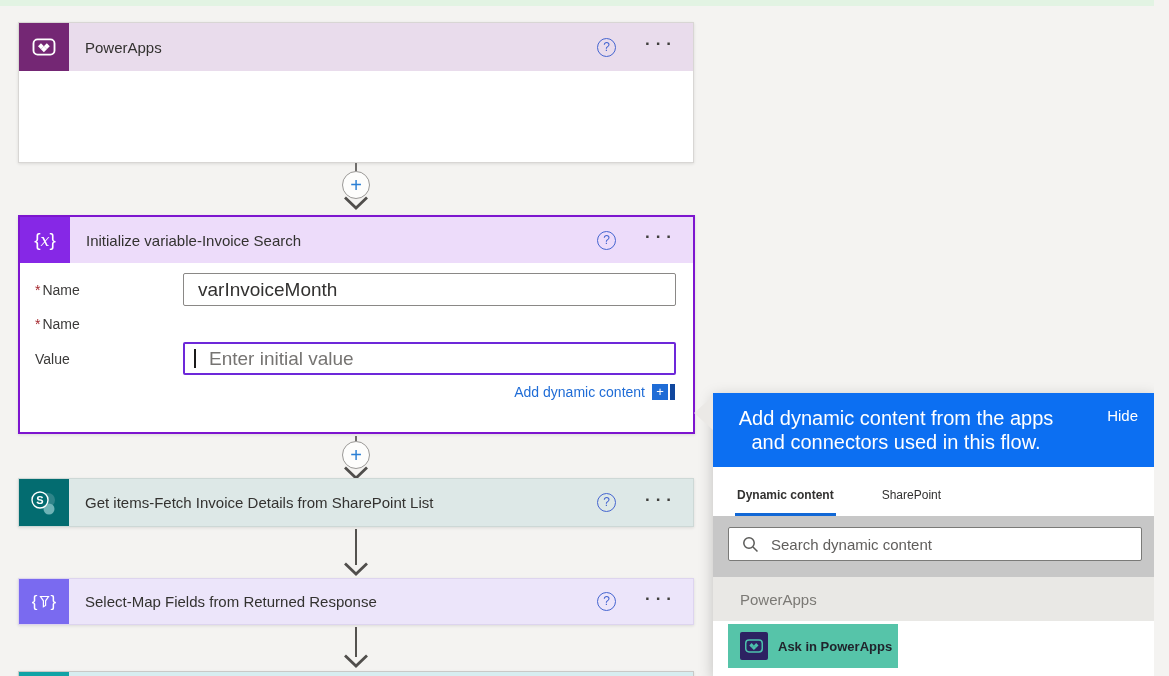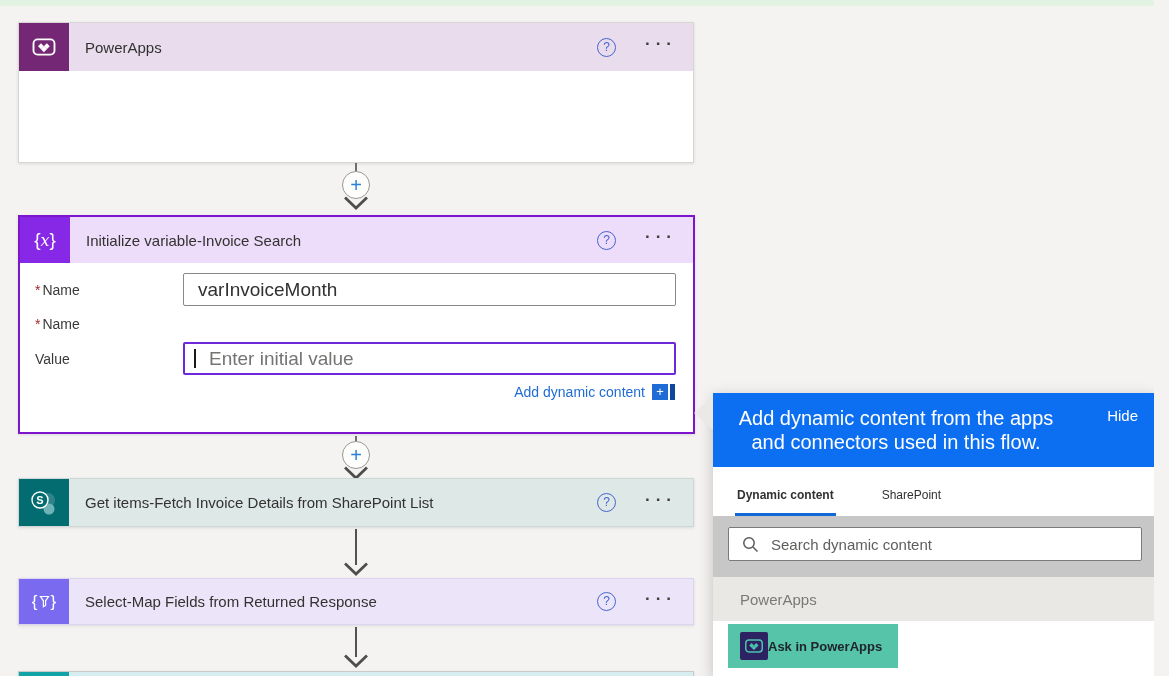--- a/index.html
+++ b/index.html
@@ -89,21 +89,21 @@
   .tab-bar { height:49px; background:#fff; display:flex; align-items:flex-end; padding-left:22px; gap:44px; }
   .tab { font-size:12px; color:#323130; padding:0 2px 11px 2px; cursor:pointer; border-bottom:3px solid transparent; }
   .tab.active { font-weight:bold; border-bottom-color:#1168d6; }
   .search-band { height:61px; background:#c7c7c7; padding:11px 13px 0 15px; }
   .search-box { display:flex; align-items:center; height:34px; background:#fff; border:1px solid #7a7a78; border-radius:2px; padding:0 10px 0 13px; }
   .search-box input { border:none; outline:none; flex:1; font-family:"Liberation Sans", sans-serif; font-size:15px; color:#0f766e; margin-left:12px; }
   .search-box input::placeholder { color:#605e5c; }
   .group-row { height:44px; background:#e9e8e5; display:flex; align-items:center; padding-left:27px;
     font-size:15px; color:#7b7975; }
   .panel-body { background:#fff; padding:3px 0 0 15px; }
-  .token { width:170px; height:44px; background:#56c4a9; display:flex; align-items:center; padding-left:12px; cursor:pointer; }
+  .token { width:170px; height:44px; background:#56c4a9; display:flex; align-items:center; padding-left:12px; gap:10px; cursor:pointer; }
   .token-icon { width:28px; height:28px; background:#2d2262; border-radius:2px; display:flex; align-items:center; justify-content:center; }
   .token-label { font-size:13px; font-weight:bold; color:#20242c; }
 </style>
 </head>
 <body>
 
 <div class="screen">
   <div class="top-strip"></div>
 
   <div class="card pa-card">

